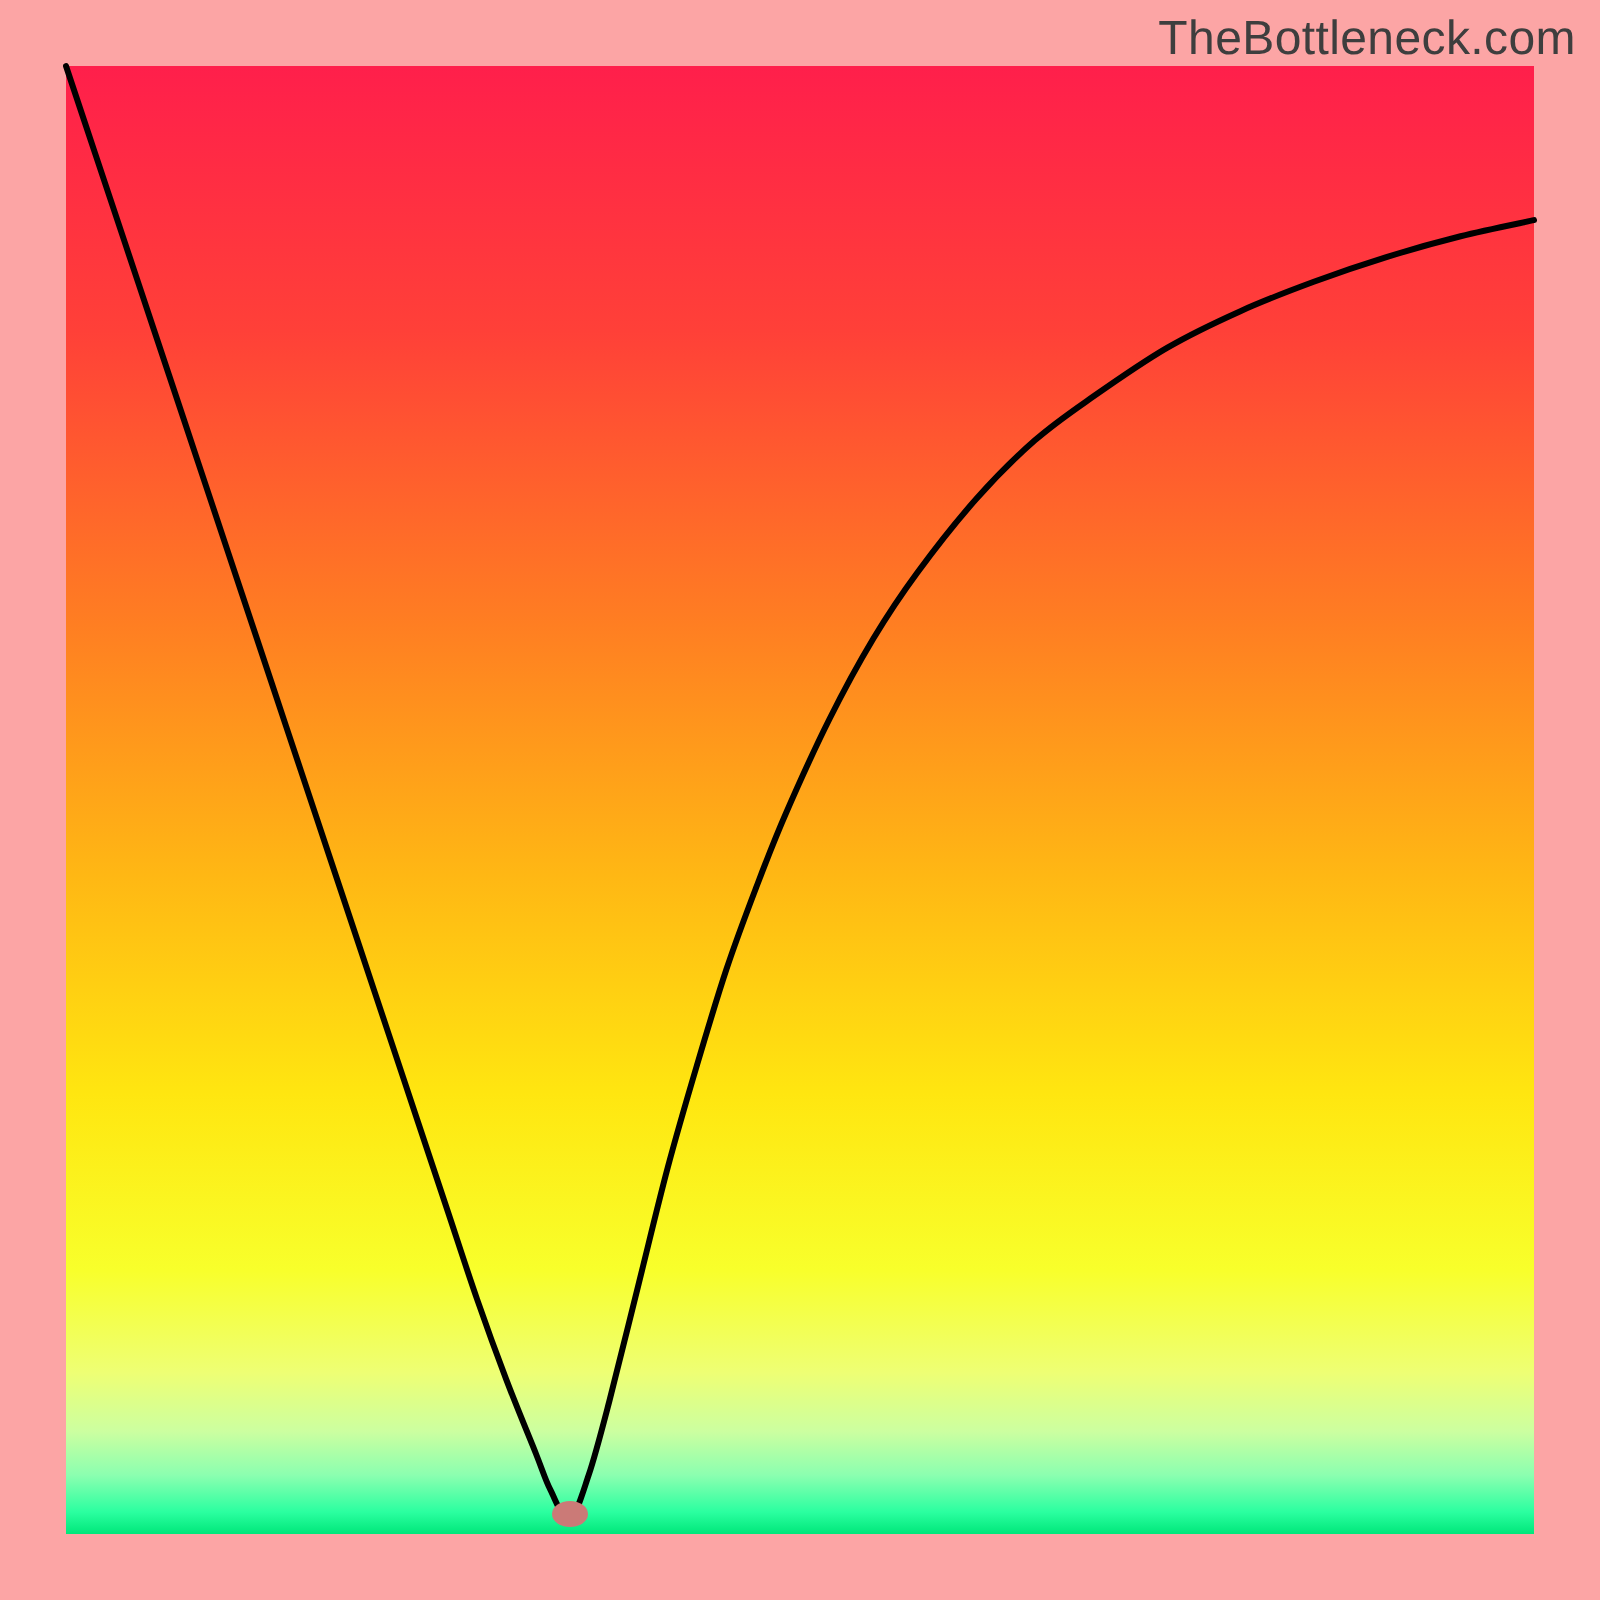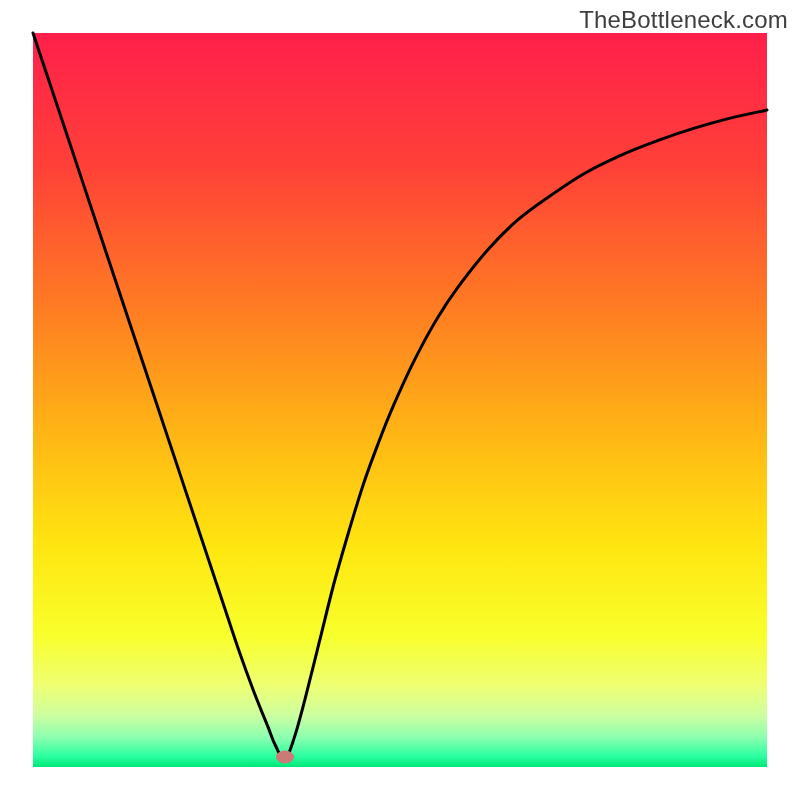--- a/index.html
+++ b/index.html
@@ -10,21 +10,21 @@
     background: #000000;
     overflow: hidden;
     font-family: Arial, Helvetica, sans-serif;
   }
   .frame {
     position: absolute;
     left: 0;
     top: 0;
     width: 800px;
     height: 800px;
-    background: #ffffff;
+    background: #fca5a5;
   }
   .plot {
     position: absolute;
     left: 33px;
     top: 33px;
     width: 734px;
     height: 734px;
     
   }
   .watermark {

